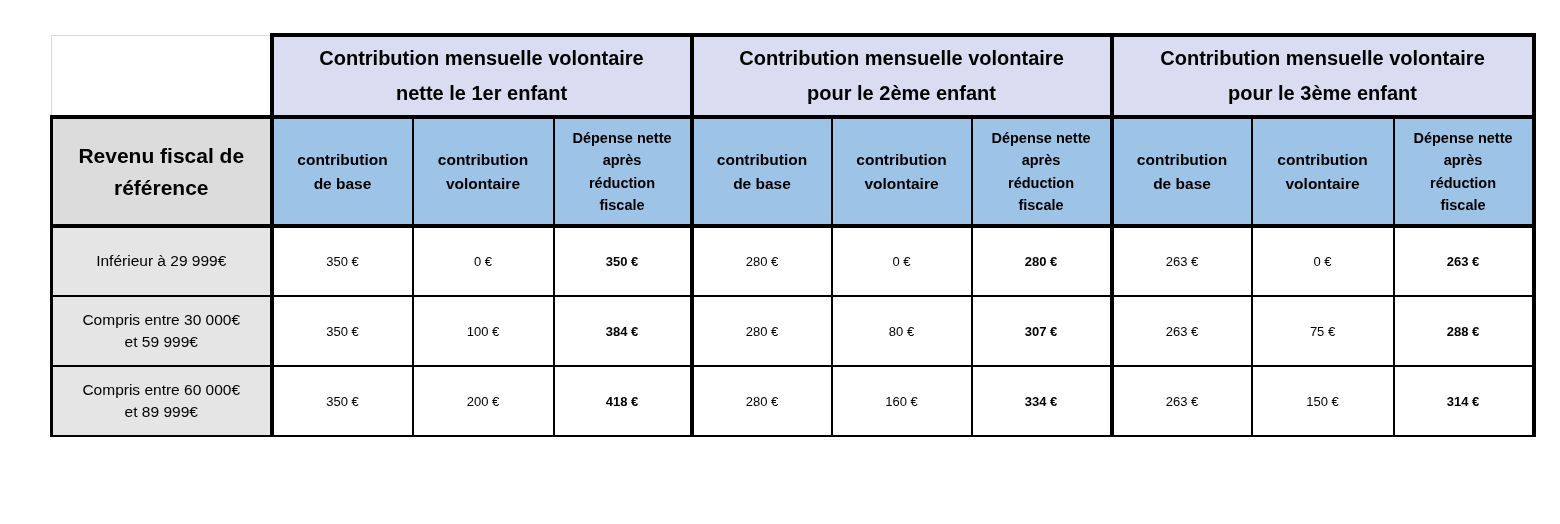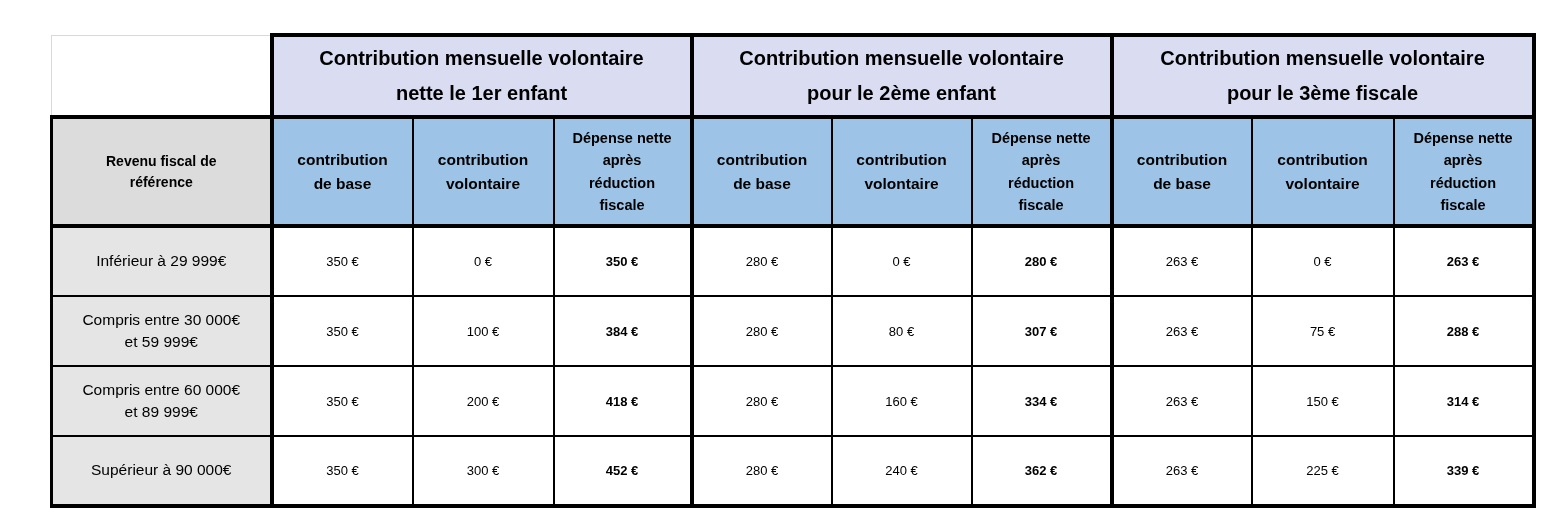--- a/index.html
+++ b/index.html
@@ -45,21 +45,21 @@
     background: #9dc3e6;
     font-weight: bold;
     font-size: 15.5px;
   }
   .sub-h .ln { display: block; line-height: 1.5; }
   .sub-h.net { font-size: 14.5px; }
   .sub-h.net .ln { line-height: 1.55; }
   .rowhead {
     background: #dcdcdc;
     font-weight: bold;
-    font-size: 14px;
+    font-size: 21px;
   }
   .rowhead .ln { display: block; line-height: 1.5; }
   .labelcell { font-size: 15.5px; background: #e5e5e5; }
   .labelcell .ln { display: block; line-height: 1.45; }
   .val { font-size: 13px; background: #ffffff; }
   .val.bold { font-weight: bold; }
 
   tr.hrow1 { height: 82px; }
   tr.hrow2 { height: 109px; }
   tr.drow  { height: 70px; }
@@ -87,21 +87,21 @@
     <td class="group-h bt4 bb4 bl4 br4" colspan="3">
       <span class="ln">Contribution mensuelle volontaire</span>
       <span class="ln">nette le 1er enfant</span>
     </td>
     <td class="group-h bt4 bb4 bl4 br4" colspan="3">
       <span class="ln">Contribution mensuelle volontaire</span>
       <span class="ln">pour le 2ème enfant</span>
     </td>
     <td class="group-h bt4 bb4 bl4 br4" colspan="3">
       <span class="ln">Contribution mensuelle volontaire</span>
-      <span class="ln">pour le 3ème fiscale</span>
+      <span class="ln">pour le 3ème enfant</span>
     </td>
   </tr>
 
   <tr class="hrow2">
     <td class="rowhead bl3 br4 bb4">
       <span class="ln">Revenu fiscal de</span>
       <span class="ln">référence</span>
     </td>
 
     <td class="sub-h bl4 bb4">
@@ -191,29 +191,14 @@
     <td class="val">200&nbsp;€</td>
     <td class="val bold br4">418&nbsp;€</td>
     <td class="val bl4">280&nbsp;€</td>
     <td class="val">160&nbsp;€</td>
     <td class="val bold br4">334&nbsp;€</td>
     <td class="val bl4">263&nbsp;€</td>
     <td class="val">150&nbsp;€</td>
     <td class="val bold br4">314&nbsp;€</td>
   </tr>
 
-  <tr class="drow">
-    <td class="labelcell bl3 br4 bb4">
-      <span class="ln">Supérieur à 90&nbsp;000€</span>
-      <span class="ln"></span>
-    </td>
-    <td class="val bl4 bb4">350&nbsp;€</td>
-    <td class="val bb4">300&nbsp;€</td>
-    <td class="val bold br4 bb4">452&nbsp;€</td>
-    <td class="val bl4 bb4">280&nbsp;€</td>
-    <td class="val bb4">240&nbsp;€</td>
-    <td class="val bold br4 bb4">362&nbsp;€</td>
-    <td class="val bl4 bb4">263&nbsp;€</td>
-    <td class="val bb4">225&nbsp;€</td>
-    <td class="val bold br4 bb4">339&nbsp;€</td>
-  </tr>
 </tbody>
   </table>
 
 </body></html>

